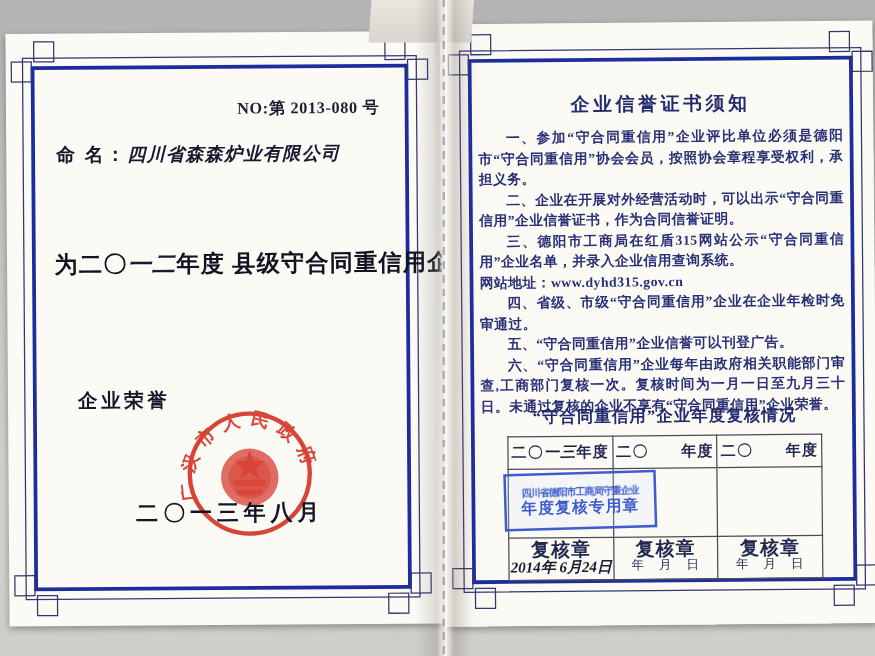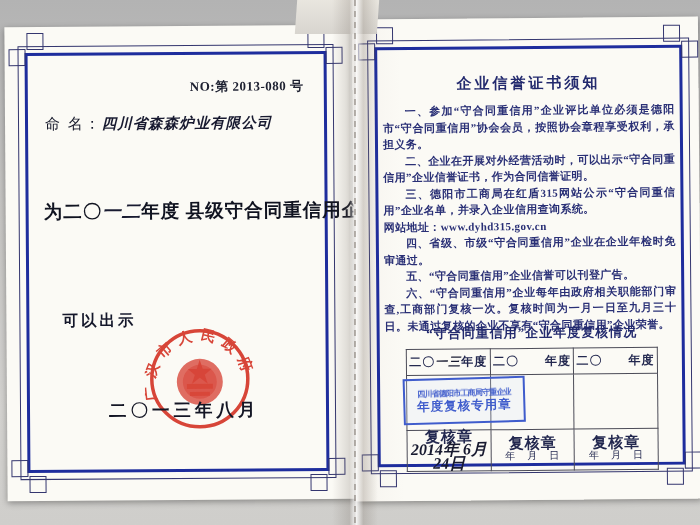--- a/index.html
+++ b/index.html
@@ -16,42 +16,42 @@
   .frame-outer{position:absolute;border:1.5px solid #34366f;}
   .frame-inner{position:absolute;border:3px solid #1e2d9d;}
   .page-left  .frame-outer{left:13px;top:19px;right:21px;bottom:21px;}
   .page-left  .frame-inner{left:20px;top:26px;right:28px;bottom:28px;}
   .page-right .frame-outer{left:15px;top:21px;right:9px;bottom:27px;}
   .page-right .frame-inner{left:22px;top:28px;right:16px;bottom:34px;}
   .csq{position:absolute;width:15px;height:15px;border:1.5px solid #34366f;background:transparent;}
   
   .no-line{position:absolute;left:185px;top:52px;font-size:13px;font-weight:bold;color:#1d2030;letter-spacing:.5px;}
   .name-line{position:absolute;left:40px;top:88px;font-size:15px;color:#15182a;}
-  .name-label{font-weight:normal;letter-spacing:2px;margin-top:40px;}
+  .name-label{font-weight:bold;letter-spacing:2px;margin-top:40px;}
   .hand{font-style:italic;font-weight:700;color:#181a30;}
   .name-value{font-size:14.5px;letter-spacing:1px;}
   .award-line{position:absolute;left:38px;top:172px;font-size:18.5px;font-weight:bold;color:#101320;letter-spacing:1px;white-space:nowrap;}
   .issue-line{position:absolute;left:56px;top:284px;font-size:15.5px;font-weight:bold;color:#14172a;letter-spacing:3px;}
   .seal{position:absolute;left:138px;top:298px;width:110px;height:110px;mix-blend-mode:multiply;opacity:.93;}
   .date-line{position:absolute;left:102px;top:372px;font-size:17.5px;font-weight:bold;color:#131524;letter-spacing:4px;z-index:3;}
   
   .notice{position:absolute;left:30px;right:24px;top:56px;color:#2a3076;}
   .notice-title{text-align:center;font-size:15px;font-weight:bold;letter-spacing:3px;margin:0 0 9px 0;color:#232a6e;}
   .notice p{margin:0;font-size:11px;line-height:16.5px;text-align:justify;text-indent:2em;letter-spacing:.4px;font-weight:600;}
   .notice p.no-indent{text-indent:0;}
   .review{position:absolute;left:24px;right:16px;top:306px;color:#2a3076;}
   .review-title{text-align:center;font-size:13px;font-weight:bold;letter-spacing:1px;margin:0 0 6px 0;color:#232a6e;}
   table.review-table{border-collapse:collapse;margin:0 auto;table-layout:fixed;width:252px;color:#23284f;}
   table.review-table td{border:1px solid #4c4c58;text-align:center;vertical-align:middle;padding:0;}
   td.hdr{height:25px;font-size:12px;font-weight:bold;letter-spacing:1px;}
   td.mid{height:54px;position:relative;}
   td.ftr{height:33px;}
   .ftr-label{font-size:15px;font-weight:bold;letter-spacing:1px;line-height:12px;}
   .ftr-date{font-size:10px;letter-spacing:1px;line-height:14px;}
-  .ftr-date.hand{font-size:16px;letter-spacing:0;}
+  .ftr-date.hand{font-size:12px;letter-spacing:0;}
   .blue-stamp{position:absolute;left:-4px;top:2px;width:118px;height:42px;border:2.5px solid #3f5ccc;
     background:rgba(215,226,252,.22);color:#3f5ccc;transform:rotate(-1.2deg);
     display:flex;flex-direction:column;justify-content:center;align-items:center;z-index:2;}
   .stamp-l1{font-size:8px;font-weight:bold;letter-spacing:-.8px;white-space:nowrap;filter:blur(.4px);line-height:11px;}
   .stamp-l2{font-size:12.5px;font-weight:bold;letter-spacing:1px;line-height:15px;}
   
   .fold{position:absolute;left:332px;top:0;width:46px;height:525px;z-index:5;pointer-events:none;
     background:linear-gradient(90deg,rgba(0,0,0,0) 0%,rgba(110,100,92,.22) 38%,rgba(255,255,255,.85) 52%,rgba(120,110,100,.25) 68%,rgba(0,0,0,0) 100%);}
   .fold:after{content:"";position:absolute;left:22px;top:0;width:2px;height:100%;
     background:repeating-linear-gradient(180deg,rgba(95,85,75,.45) 0 6px,rgba(95,85,75,.08) 6px 11px);}
@@ -78,21 +78,21 @@
     <div class="no-line">NO:第 2013-080 号</div>
 
     <div class="name-line">
       <span class="name-label">命 名：</span><span class="hand name-value">四川省森森炉业有限公司</span>
     </div>
 
     <div class="award-line">
       <span>为二〇</span><span class="hand">一二</span><span>年度 县级守合同重信用企业</span>
     </div>
 
-    <div class="issue-line">可以出示</div>
+    <div class="issue-line">企业荣誉</div>
 
     <svg class="seal" viewBox="0 0 110 110">
       <defs>
         <path id="sealArc" d="M 14,80 A 45,45 0 1 1 96,80" fill="none"></path>
       </defs>
       <circle cx="55" cy="55" r="48" fill="none" stroke="#d9382b" stroke-width="3.5"></circle>
       <text font-size="14.5" font-weight="bold" fill="#d9382b" letter-spacing="7">
         <textPath href="#sealArc" startOffset="4">广汉市人民政府</textPath>
       </text>
       <g fill="#d9382b">

